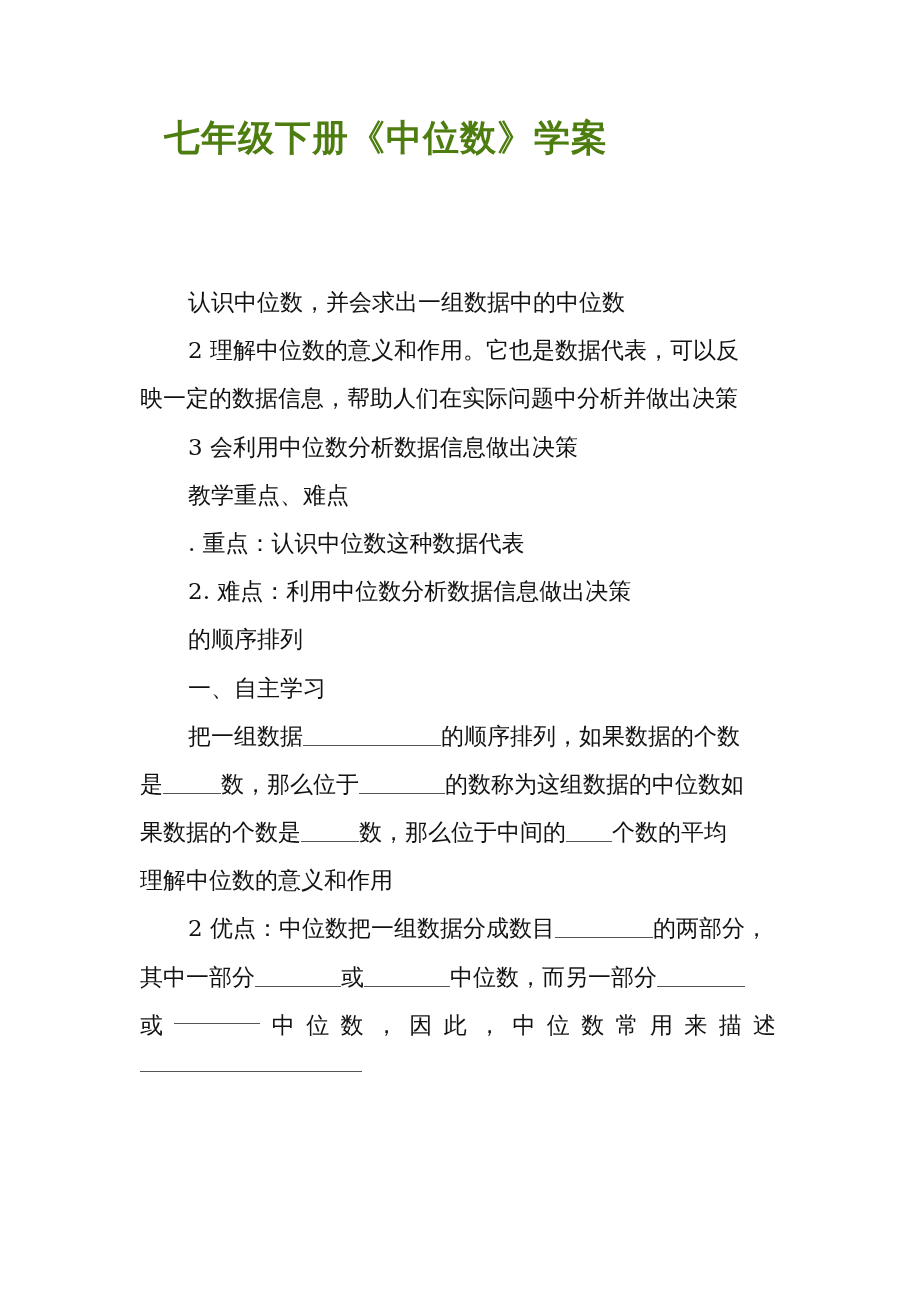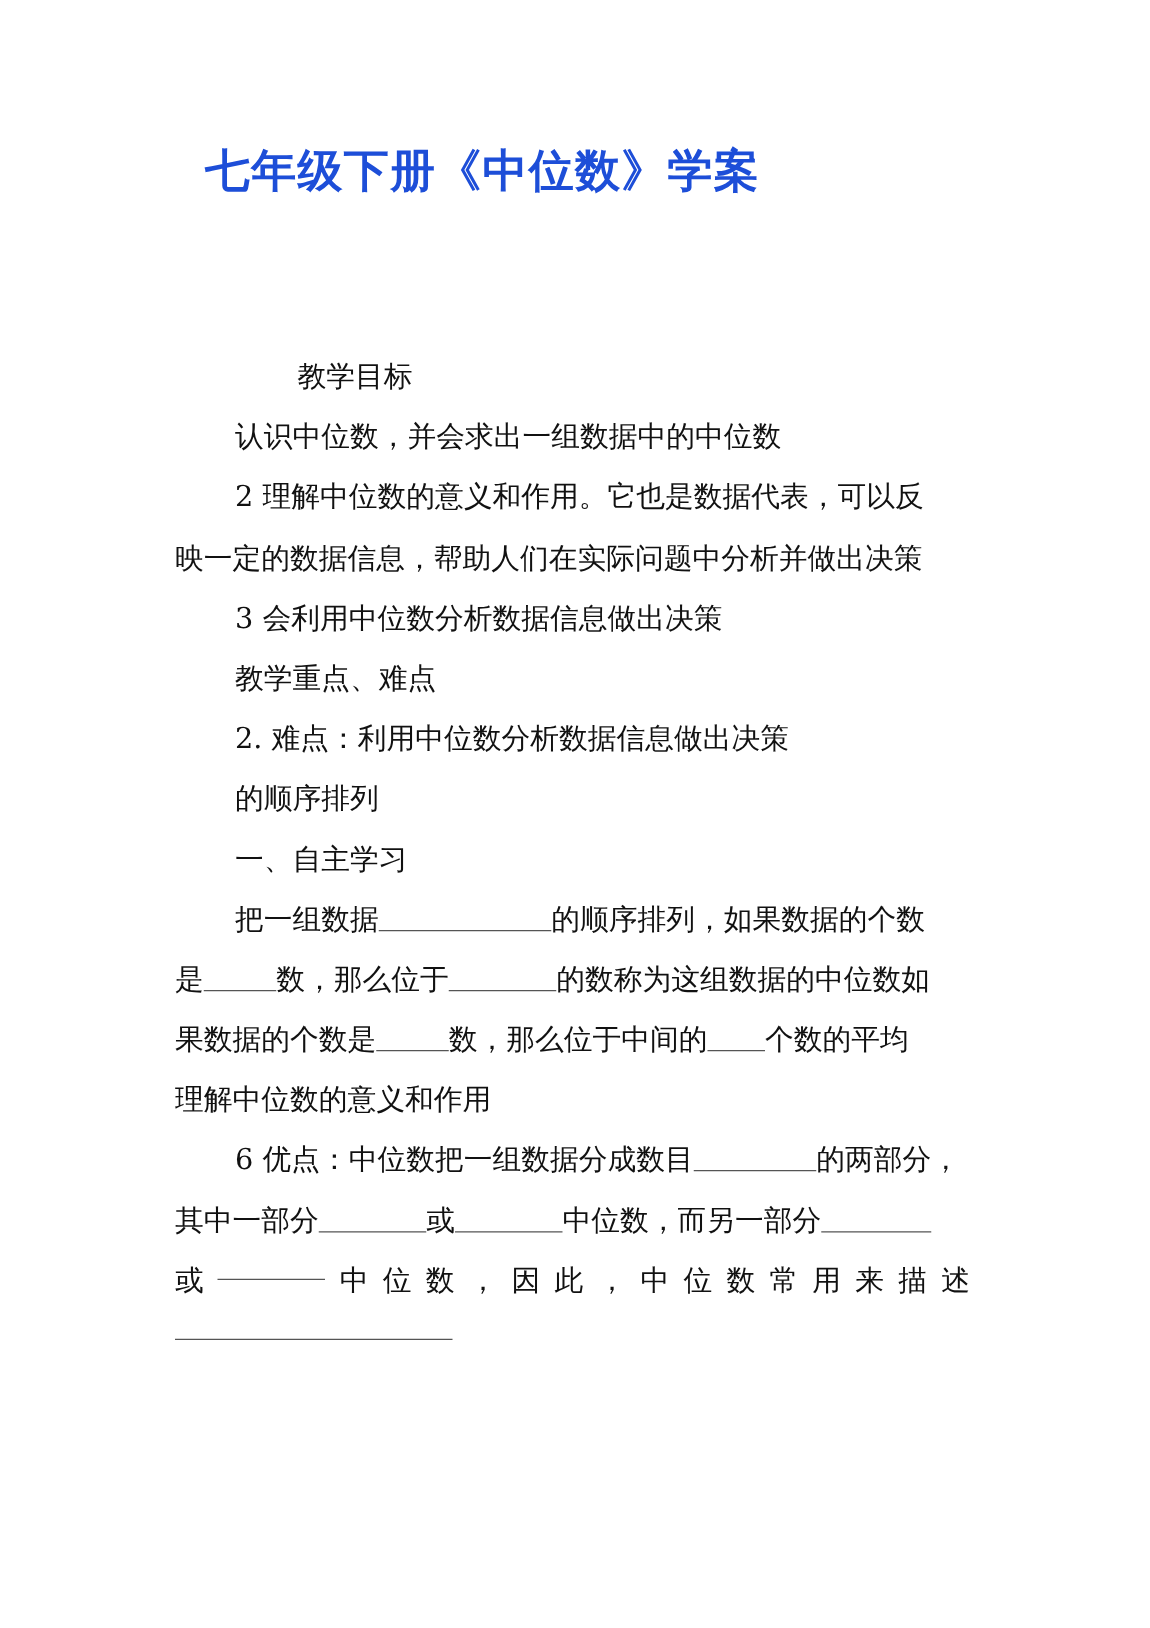--- a/index.html
+++ b/index.html
@@ -26,21 +26,21 @@
     position: absolute;
     left: 0;
     top: 112px;
     width: 772px;
     text-align: center;
     font-family: "DejaVu Sans", "Liberation Sans", sans-serif;
     font-size: 36px;
     font-weight: bold;
     letter-spacing: 1px;
     line-height: 52px;
-    color: #1d4ed8;
+    color: #4d7c0f;
   }
   .body {
     position: absolute;
     left: 140px;
     top: 278px;
     width: 642px;
     font-size: 23px;
     line-height: 48.2px;
   }
   .line {
@@ -71,43 +71,43 @@
 </style>
 </head>
 <body>
 
 <div class="page">
 
   <div class="title">七年级下册《中位数》学案</div>
 
   <div class="body">
 
-    <div class="line indent-heading">教学目标</div>
     <div class="line indent1">认识中位数，并会求出一组数据中的中位数</div>
     <div class="line indent1">2 理解中位数的意义和作用。它也是数据代表，可以反</div>
     <div class="line">映一定的数据信息，帮助人们在实际问题中分析并做出决策</div>
     <div class="line indent1">3 会利用中位数分析数据信息做出决策</div>
     <div class="line indent1">教学重点、难点</div>
+    <div class="line indent1">. 重点：认识中位数这种数据代表</div>
     <div class="line indent1">2. 难点：利用中位数分析数据信息做出决策</div>
     <div class="line indent1">的顺序排列</div>
     <div class="line indent1">一、自主学习</div>
 
     <div class="line indent1">
       <span>把一组数据</span><span class="blank" style="width:138px"></span><span>的顺序排列，如果数据的个数</span>
     </div>
     <div class="line">
       <span>是</span><span class="blank" style="width:58px"></span><span>数，那么位于</span><span class="blank" style="width:86px"></span><span>的数称为这组数据的中位数如</span>
     </div>
     <div class="line">
       <span>果数据的个数是</span><span class="blank" style="width:58px"></span><span>数，那么位于中间的</span><span class="blank" style="width:46px"></span><span>个数的平均</span>
     </div>
     <div class="line">理解中位数的意义和作用</div>
 
     <div class="line indent1">
-      <span>6 优点：中位数把一组数据分成数目</span><span class="blank" style="width:98px"></span><span>的两部分，</span>
+      <span>2 优点：中位数把一组数据分成数目</span><span class="blank" style="width:98px"></span><span>的两部分，</span>
     </div>
     <div class="line">
       <span>其中一部分</span><span class="blank" style="width:86px"></span><span>或</span><span class="blank" style="width:86px"></span><span>中位数，而另一部分</span><span class="blank" style="width:88px"></span>
     </div>
     <div class="line justify-line">
       <span class="c">或</span>
       <span class="blank" style="width:86px"></span>
       <span class="c">中</span>
       <span class="c">位</span>
       <span class="c">数</span>

